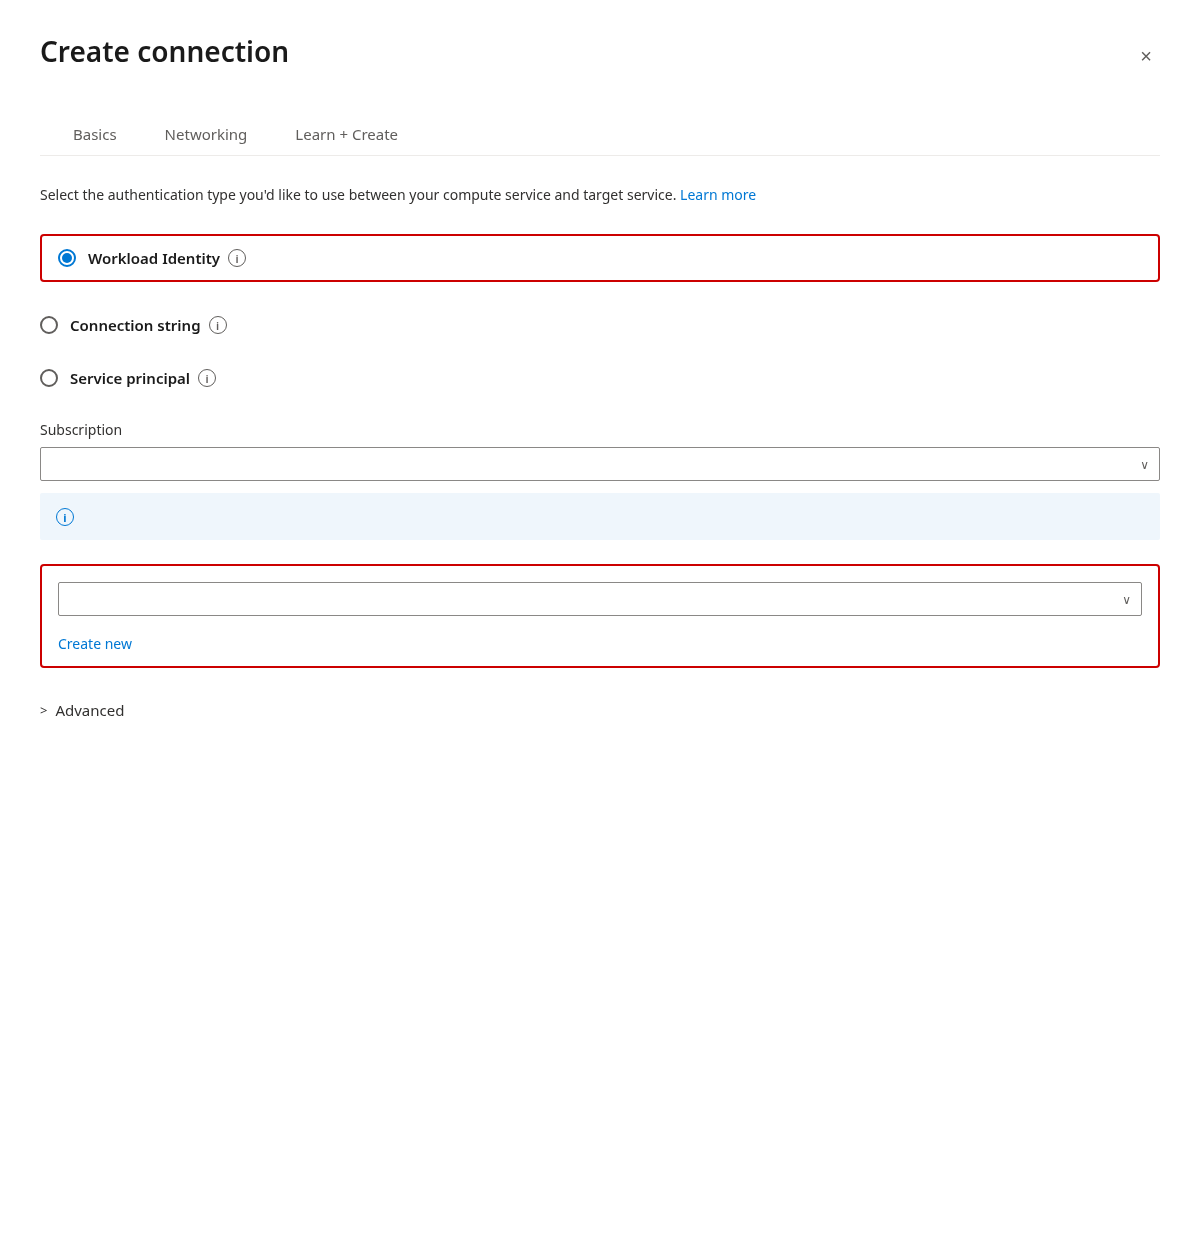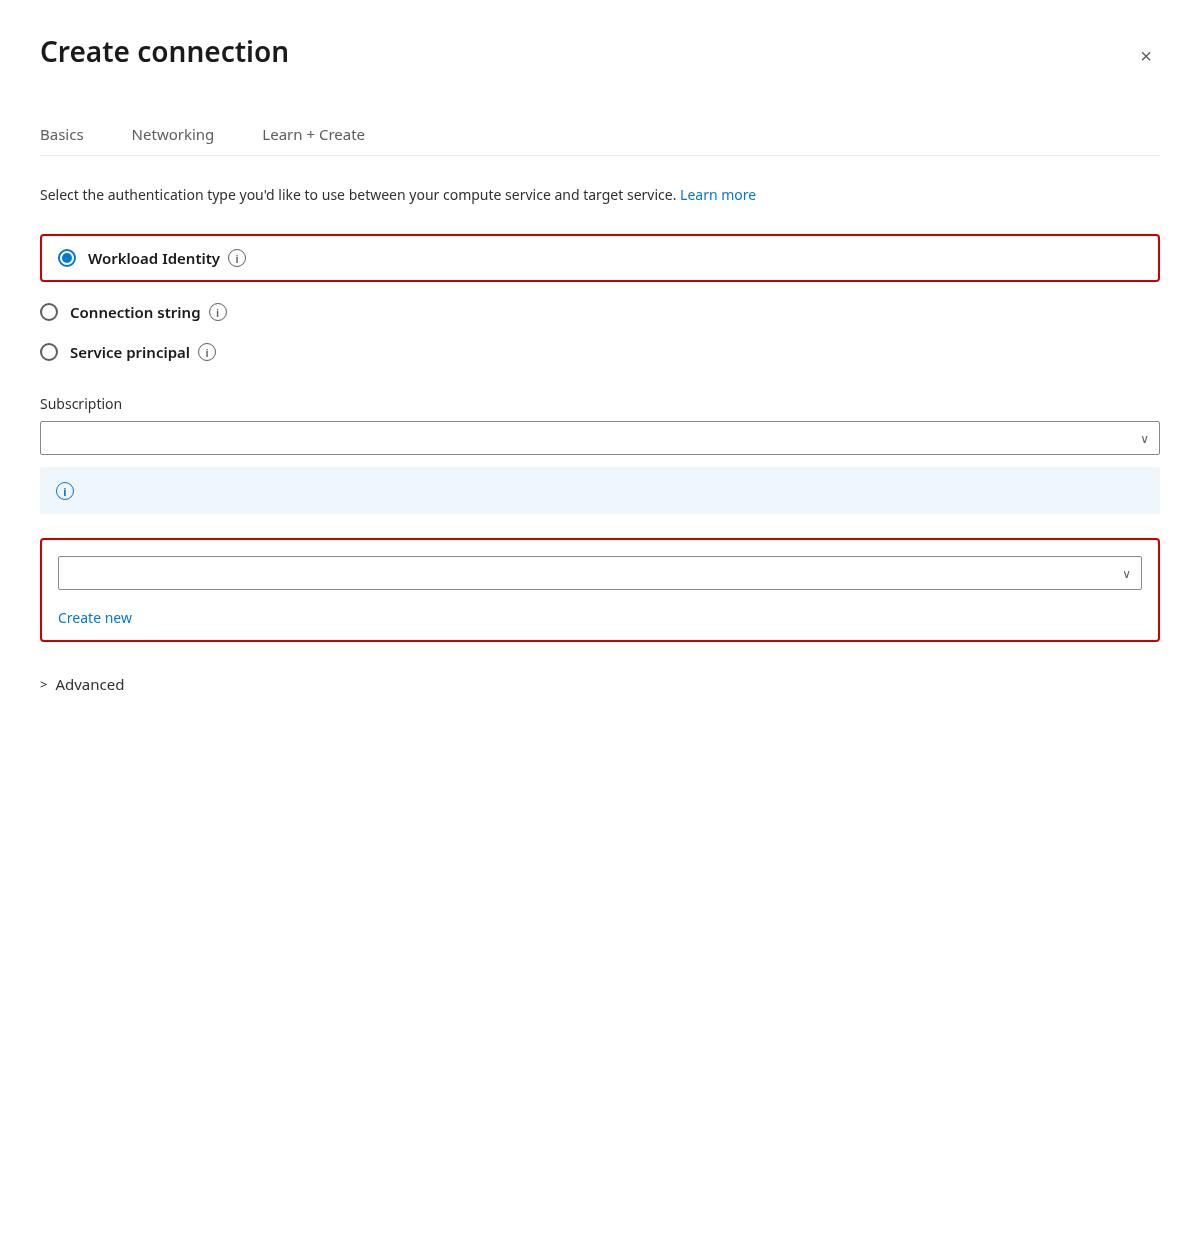--- a/index.html
+++ b/index.html
@@ -53,39 +53,40 @@
     }
 
     .tab.active {
       color: #0078d4;
       font-weight: 600;
       border-bottom: 2px solid #0078d4;
     }
 
     .tab:first-child {
       padding-left: 0;
+      margin-left: 33px;
     }
 
     .description {
       font-size: 14px;
       color: #323130;
       margin-bottom: 28px;
       line-height: 1.6;
     }
 
     .learn-more {
       color: #0078d4;
       text-decoration: none;
       cursor: pointer;
     }
 
     .radio-group {
       display: flex;
       flex-direction: column;
-      gap: 20px;
+      gap: 33px;
       margin-bottom: 32px;
     }
 
     .radio-box {
       border: 2px solid #cc0000;
       border-radius: 4px;
       padding: 12px 16px;
       display: flex;
       align-items: center;
       gap: 12px;

